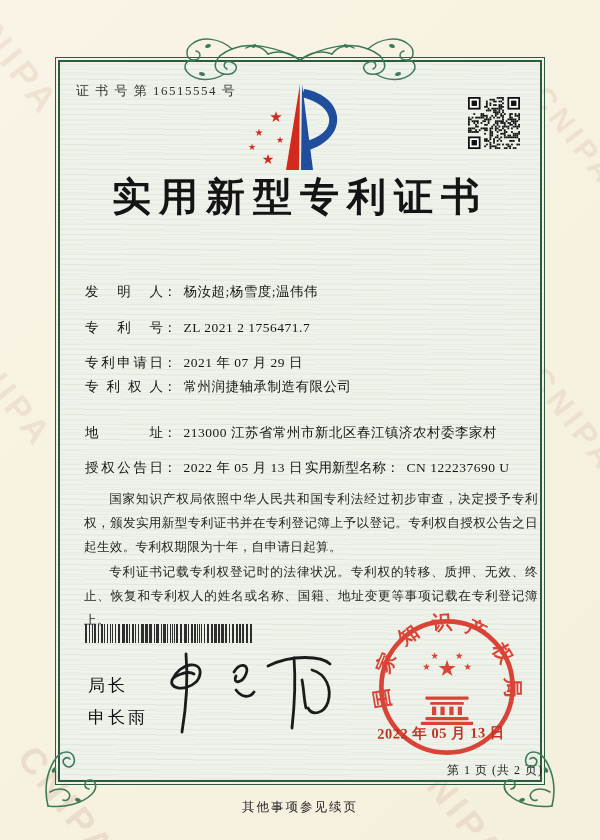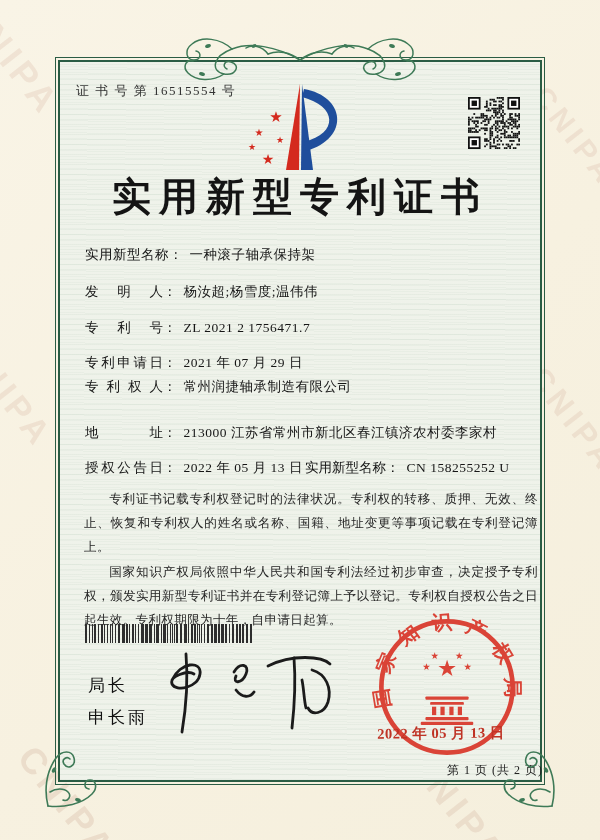--- a/index.html
+++ b/index.html
@@ -402,46 +402,43 @@
       <rect x="17" y="28" width="1" height="1" fill="#111"></rect>
       <rect x="20" y="28" width="1" height="1" fill="#111"></rect>
       <rect x="21" y="28" width="1" height="1" fill="#111"></rect>
       <rect x="23" y="28" width="1" height="1" fill="#111"></rect>
       <rect x="25" y="28" width="1" height="1" fill="#111"></rect>
       <rect x="26" y="28" width="1" height="1" fill="#111"></rect>
     </svg>
 
   <div class="title">实用新型专利证书</div>
 
-  <div class="frow" style="top:246px;">
-    <span class="flabel wide">实用新型名称</span><span class="fcolon">：</span><span class="fval">一种滚子轴承保持架</span>
-  </div>
   <div class="frow" style="top:283px;">
     <span class="flabel">发明人</span><span class="fcolon">：</span><span class="fval">杨汝超;杨雪度;温伟伟</span>
   </div>
   <div class="frow" style="top:319px;">
     <span class="flabel">专利号</span><span class="fcolon">：</span><span class="fval">ZL 2021 2 1756471.7</span>
   </div>
   <div class="frow" style="top:354px;">
     <span class="flabel">专利申请日</span><span class="fcolon">：</span><span class="fval">2021 年 07 月 29 日</span>
   </div>
   <div class="frow" style="top:378px;">
     <span class="flabel">专利权人</span><span class="fcolon">：</span><span class="fval">常州润捷轴承制造有限公司</span>
   </div>
   <div class="frow" style="top:424px;">
     <span class="flabel">地址</span><span class="fcolon">：</span><span class="fval">213000 江苏省常州市新北区春江镇济农村委李家村</span>
   </div>
   <div class="frow" style="top:459px; width:455px;">
     <span><span class="flabel">授权公告日</span><span class="fcolon">：</span><span class="fval">2022 年 05 月 13 日</span></span>
-    <span class="grant2"><span>实用新型名称</span><span class="fcolon">：</span><span class="fval">CN 158255252 U</span></span>
+    <span class="grant2"><span>实用新型名称</span><span class="fcolon">：</span><span class="fval">CN 122237690 U</span></span>
   </div>
 
   <div class="paras">
+    <p>国家知识产权局依照中华人民共和国专利法经过初步审查，决定授予专利权，颁发实用新型专利证书并在专利登记簿上予以登记。专利权自授权公告之日起生效。专利权期限为十年，自申请日起算。</p>
     <p>专利证书记载专利权登记时的法律状况。专利权的转移、质押、无效、终止、恢复和专利权人的姓名或名称、国籍、地址变更等事项记载在专利登记簿上。</p>
-    <p>国家知识产权局依照中华人民共和国专利法经过初步审查，决定授予专利权，颁发实用新型专利证书并在专利登记簿上予以登记。专利权自授权公告之日起生效。专利权期限为十年，自申请日起算。</p>
   </div>
 
   <svg class="barcode" id="barcode-svg" width="172" height="19" viewBox="0 0 172 19">
       <rect x="0" y="0" width="2" height="19" fill="#2e2e2e"></rect>
       <rect x="4" y="0" width="1" height="19" fill="#2e2e2e"></rect>
       <rect x="7" y="0" width="1" height="19" fill="#2e2e2e"></rect>
       <rect x="9" y="0" width="2" height="19" fill="#2e2e2e"></rect>
       <rect x="13" y="0" width="1" height="19" fill="#2e2e2e"></rect>
       <rect x="16" y="0" width="2" height="19" fill="#2e2e2e"></rect>
       <rect x="19" y="0" width="1" height="19" fill="#2e2e2e"></rect>
@@ -530,14 +527,15 @@
         <rect x="82.5" y="101" width="4.5" height="9"></rect>
         <rect x="91.5" y="101" width="4.5" height="9"></rect>
         <rect x="57" y="112" width="46" height="3.5" rx="1"></rect>
         <rect x="52" y="117" width="56" height="3.5" rx="1"></rect>
       </g>
     </g>
   </svg>
   <div class="seal-date">2022 年 05 月 13 日</div>
 
   <div class="footer-page">第 1 页 (共 2 页)</div>
+  <div class="footer-note">其他事项参见续页</div>
 
 </div>
 
 </body></html>

